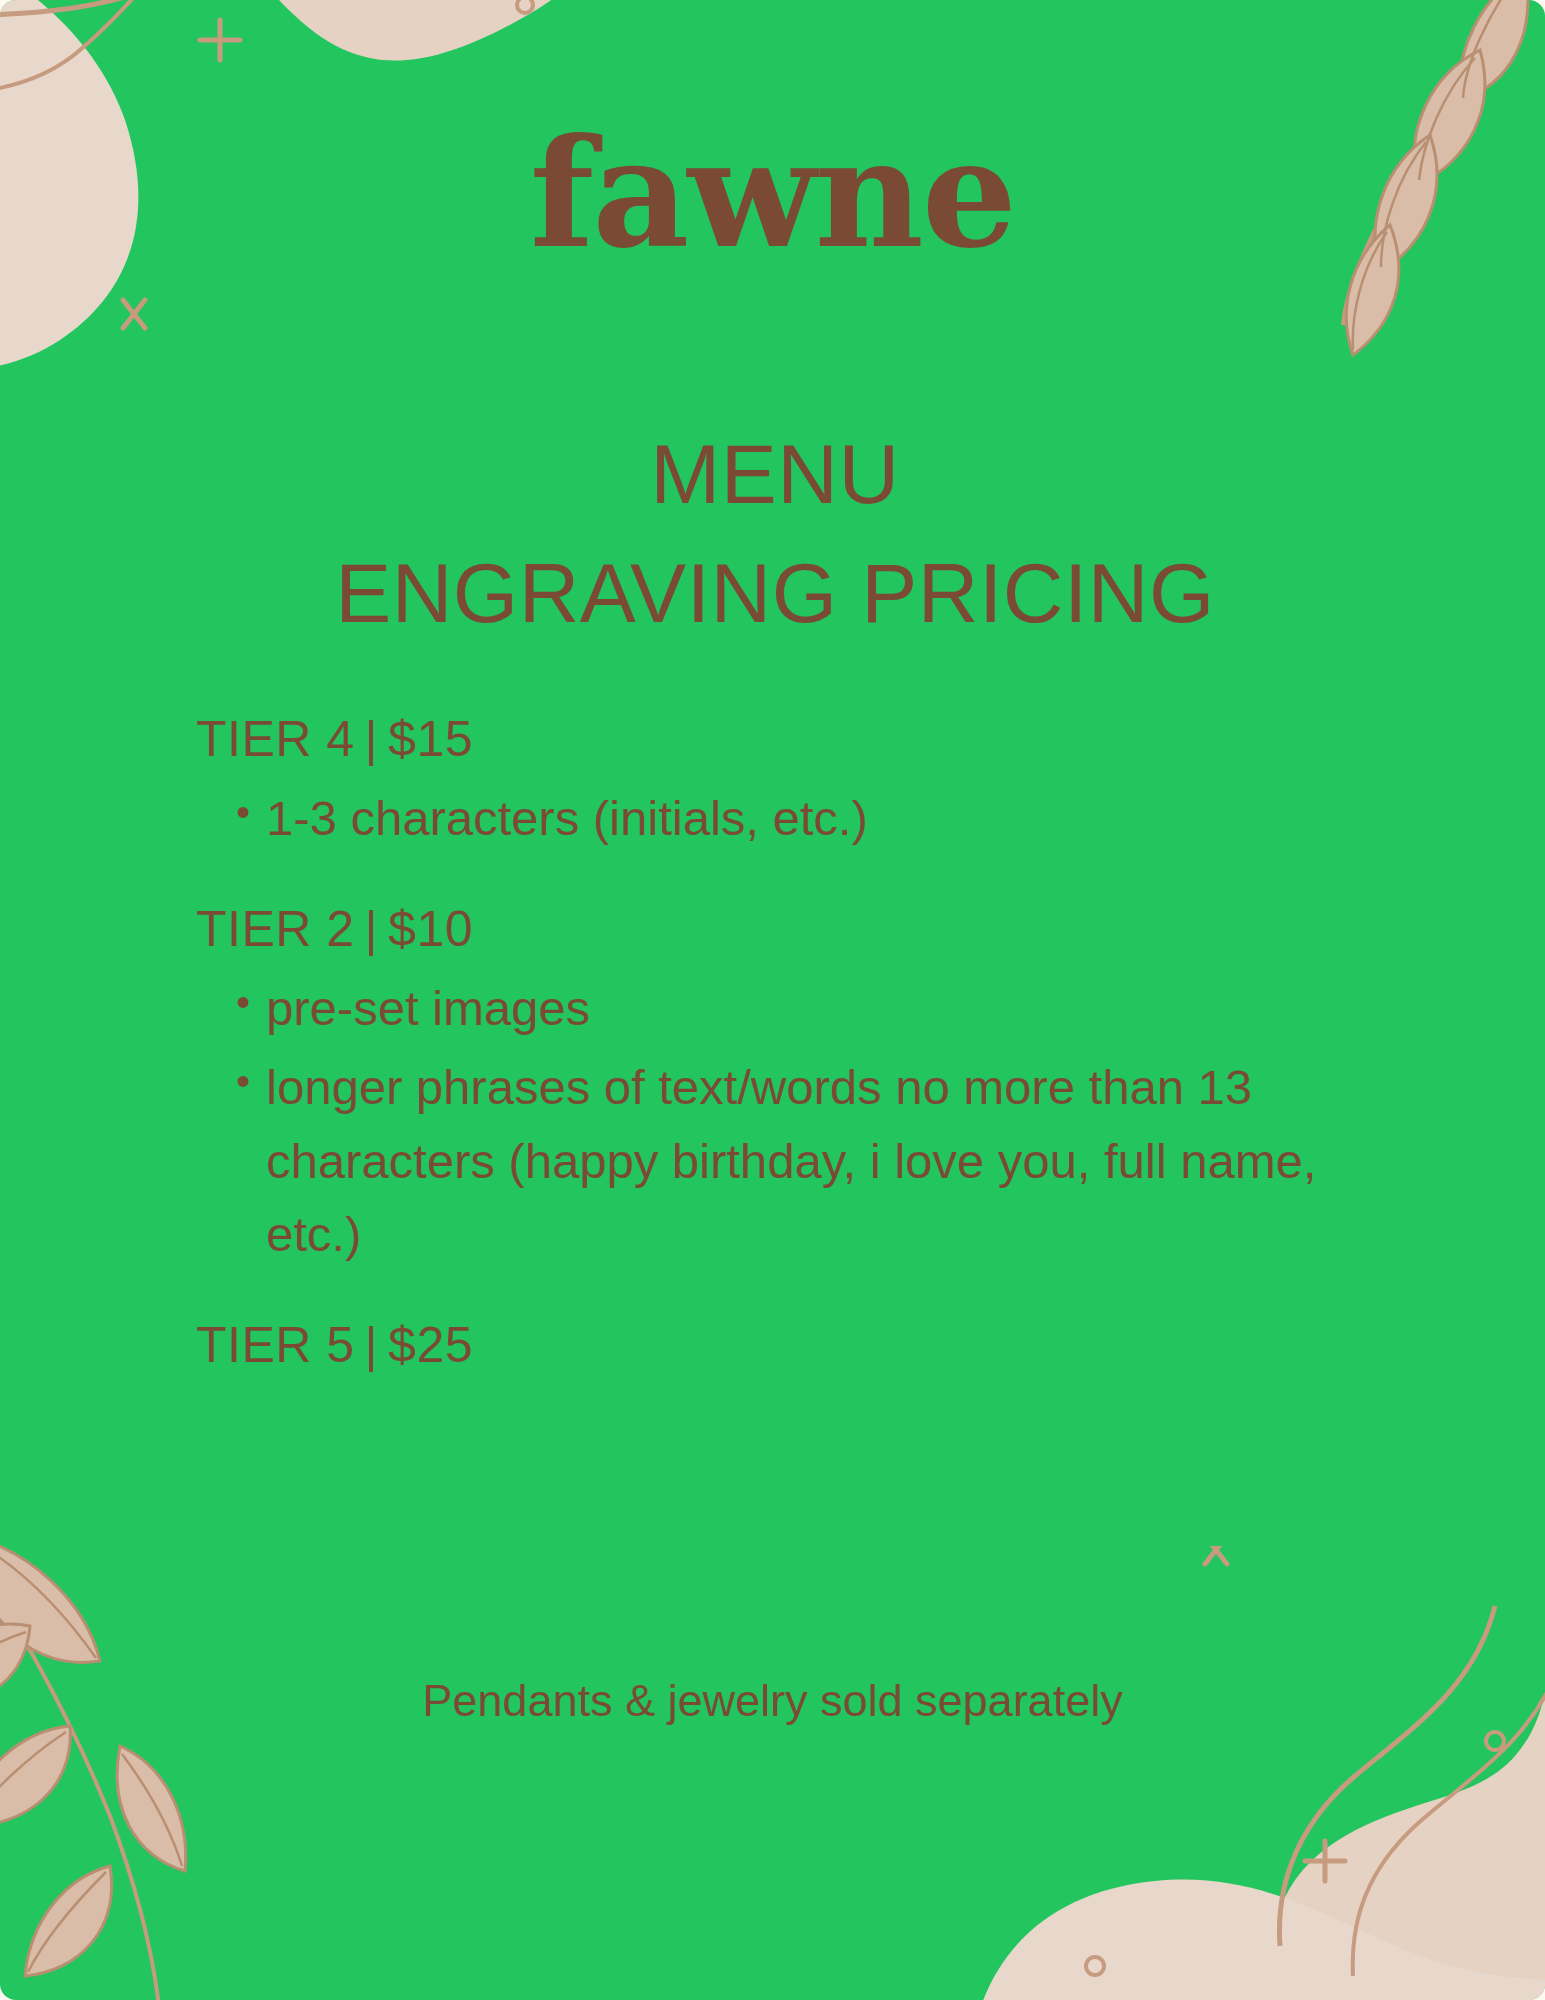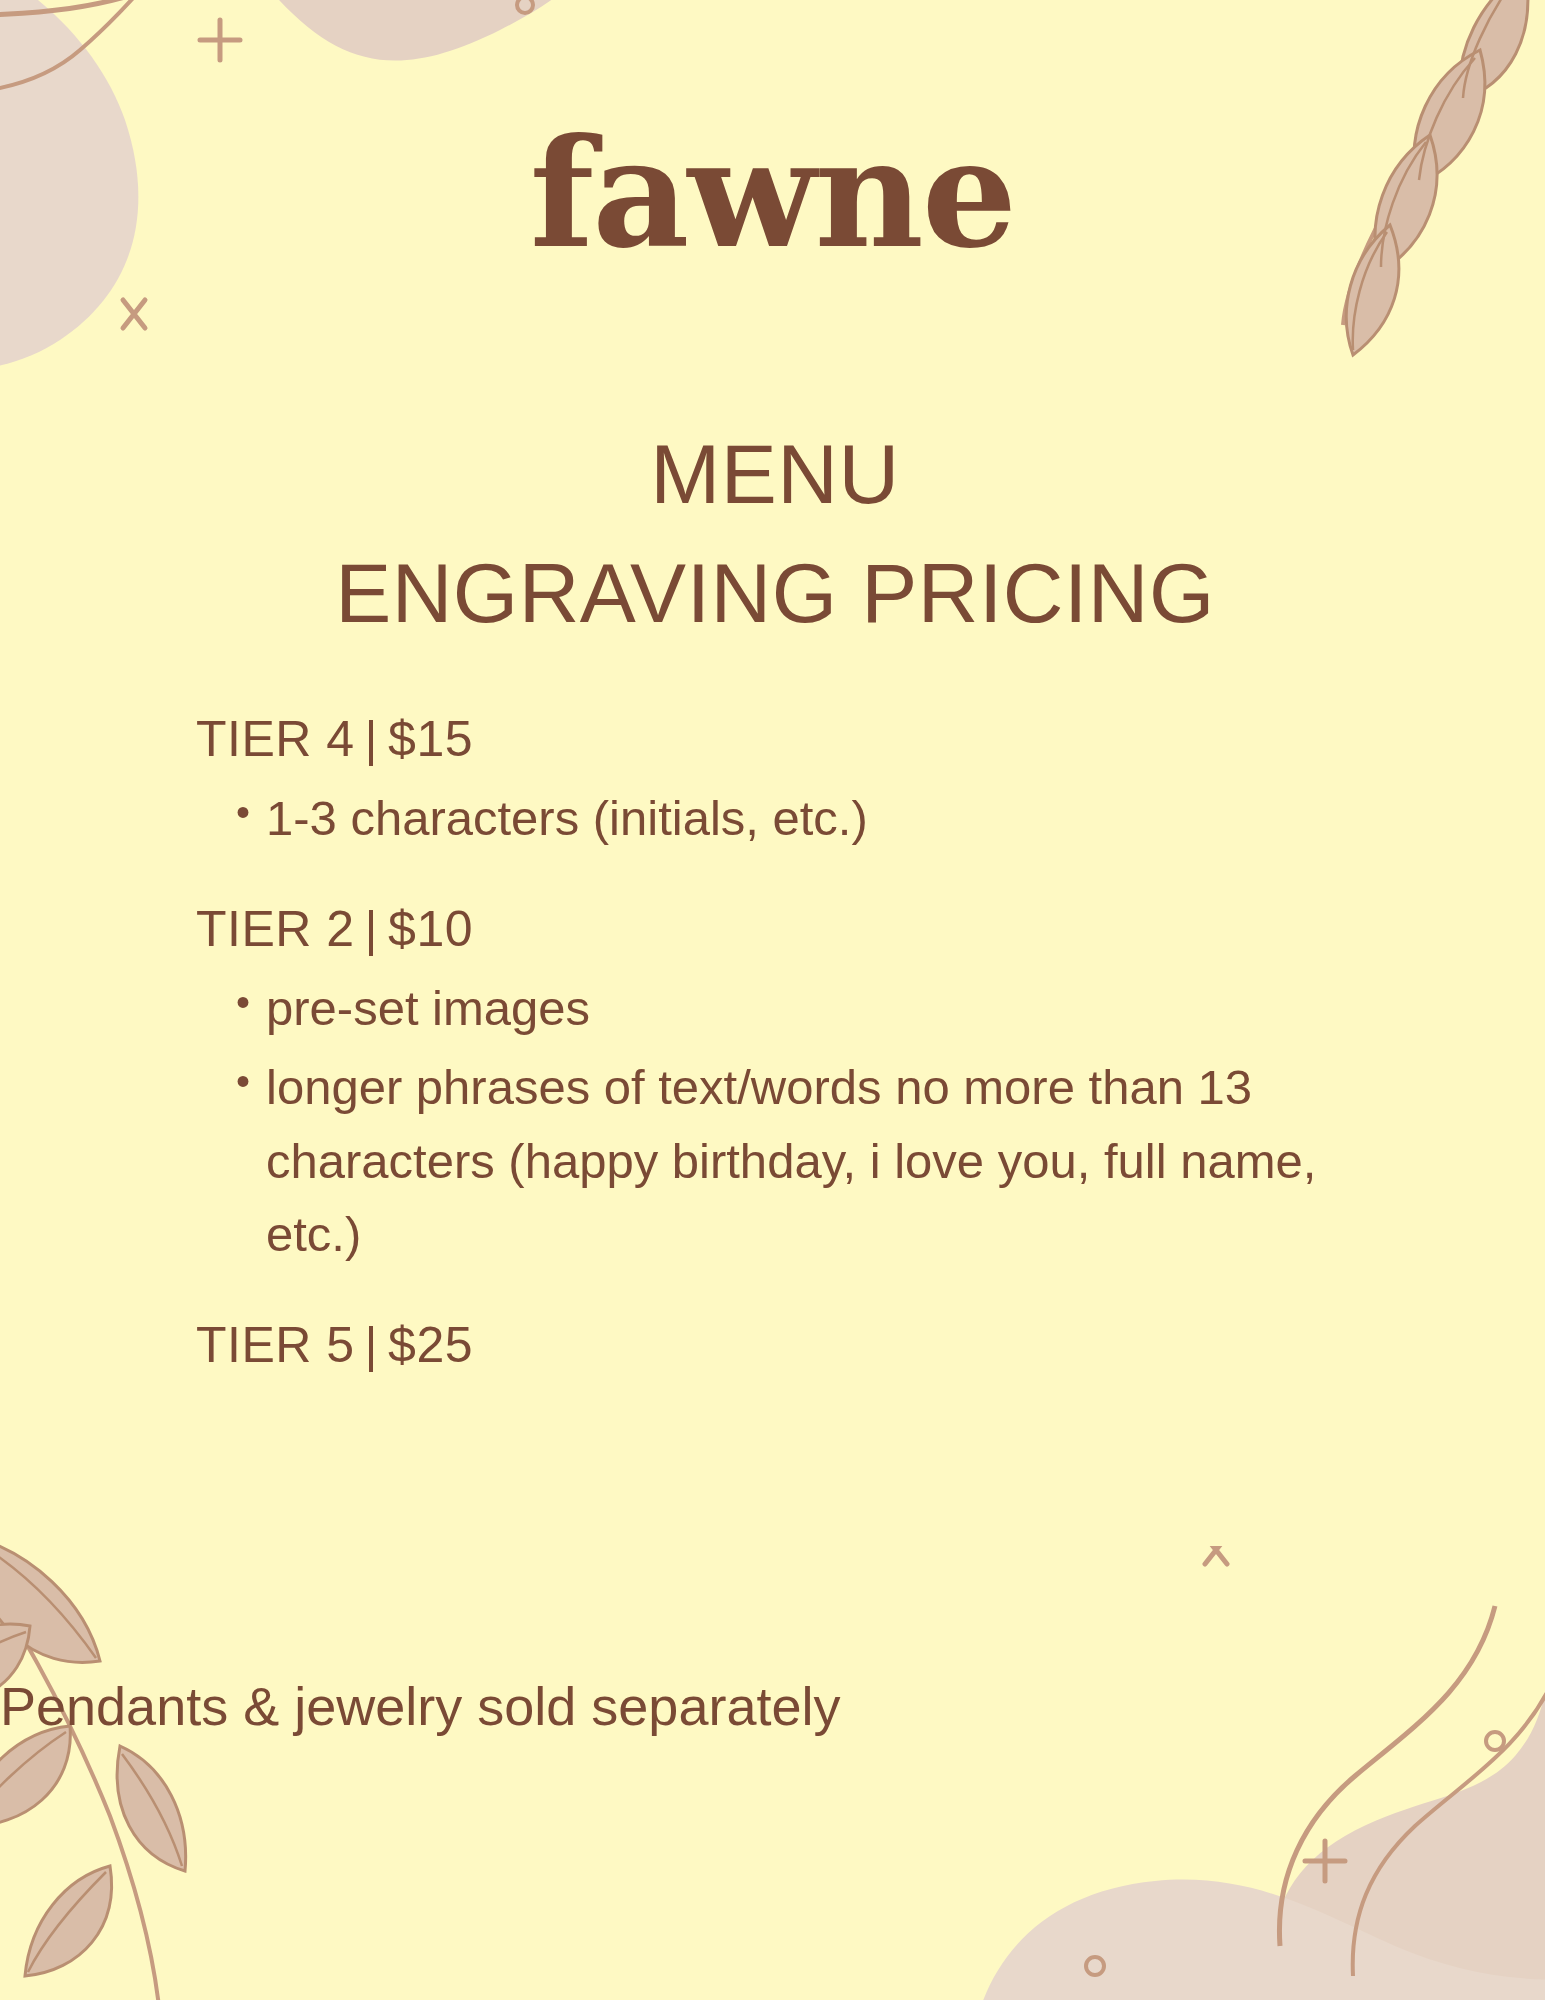--- a/index.html
+++ b/index.html
@@ -11,22 +11,23 @@
     height: 2000px;
     background: #fdf8f1;
     font-family: "Liberation Sans", sans-serif;
     overflow: hidden;
     position: relative;
   }
   .page {
     position: relative;
     width: 1545px;
     height: 2000px;
-    background: #fef9c3;
+    background: #22c55e;
     overflow: hidden;
+    border-radius: 16px;
   }
 
   
   .decor {
     position: absolute;
     pointer-events: none;
   }
   .decor-tl { top: -40px; left: -60px; }
   .decor-tr { top: -20px; right: -10px; }
   .decor-bl { bottom: -20px; left: -40px; }
@@ -98,22 +99,22 @@
     font-size: 40px;
     line-height: 1.5;
     color: #7a4a35;
   }
 
   .footnote {
     position: absolute;
     top: 1675px;
     left: 0;
     width: 100%;
-    text-align: left;
-    font-size: 54px;
+    text-align: center;
+    font-size: 45px;
     color: #7a4a35;
   }
 </style>
 </head>
 <body>
 
 <div class="page">
 
   <div class="decor decor-tl">
     <svg width="760" height="450" viewBox="0 0 760 450" xmlns="http://www.w3.org/2000/svg">

